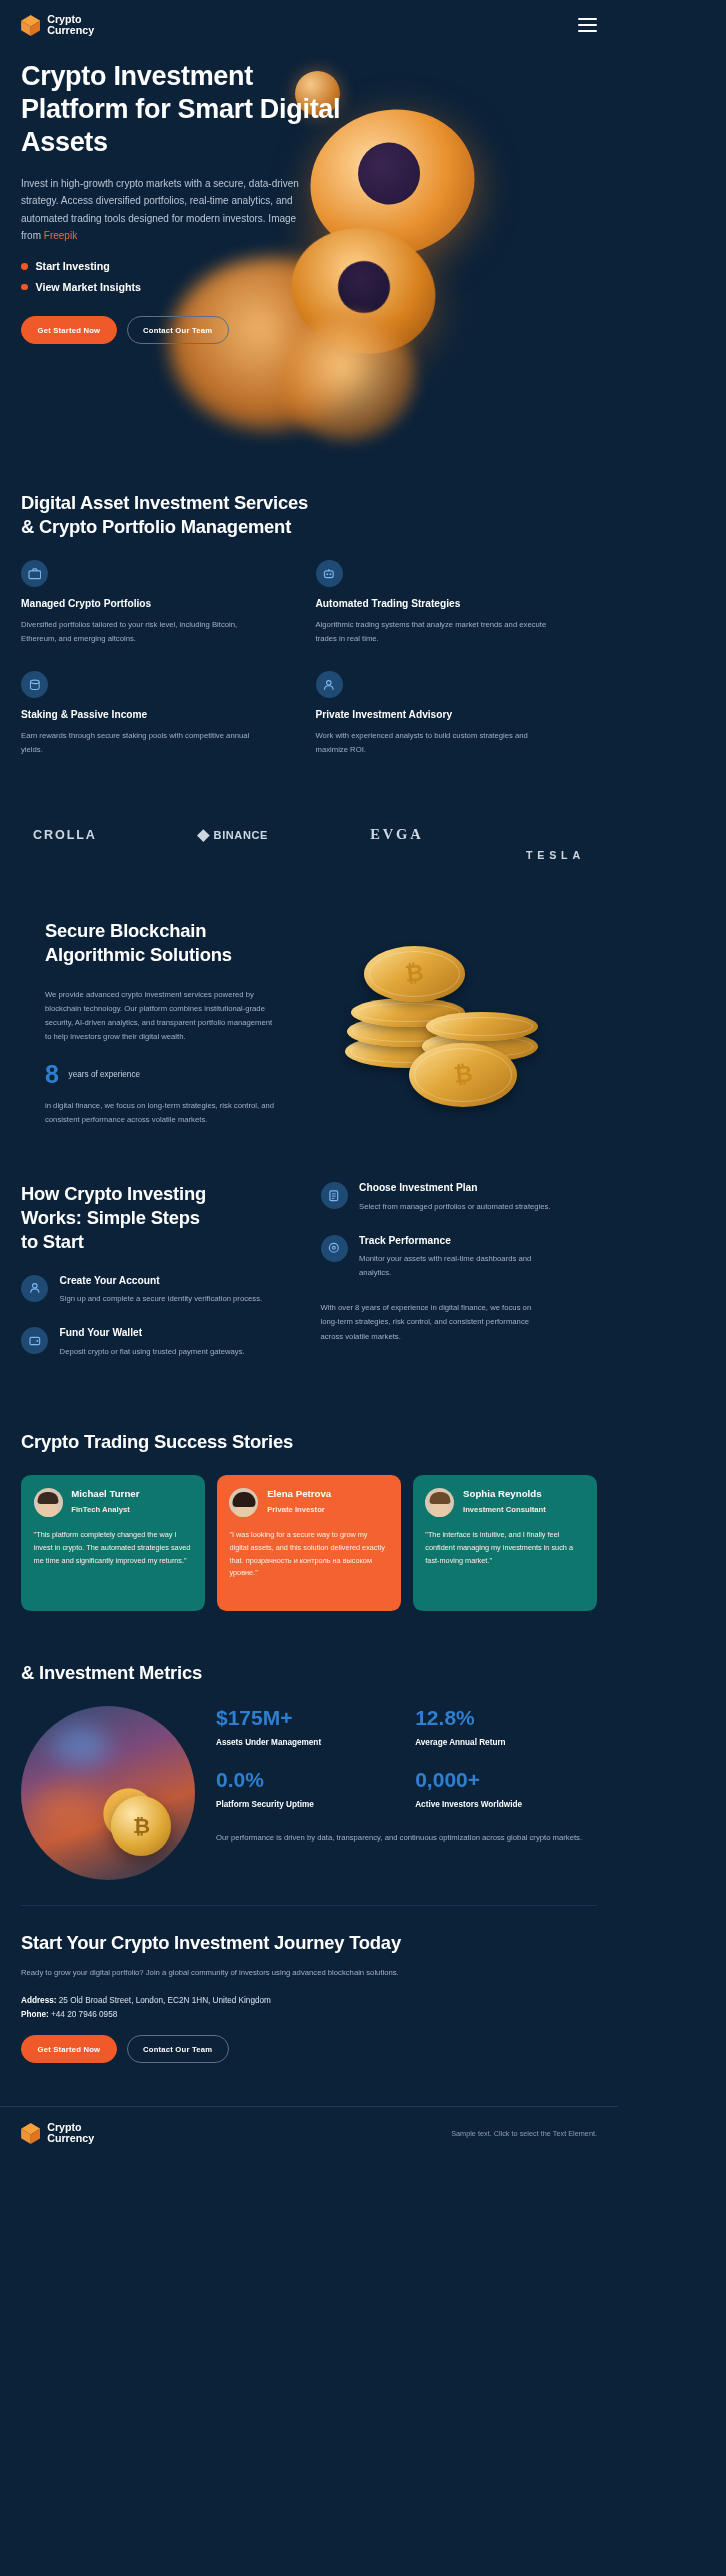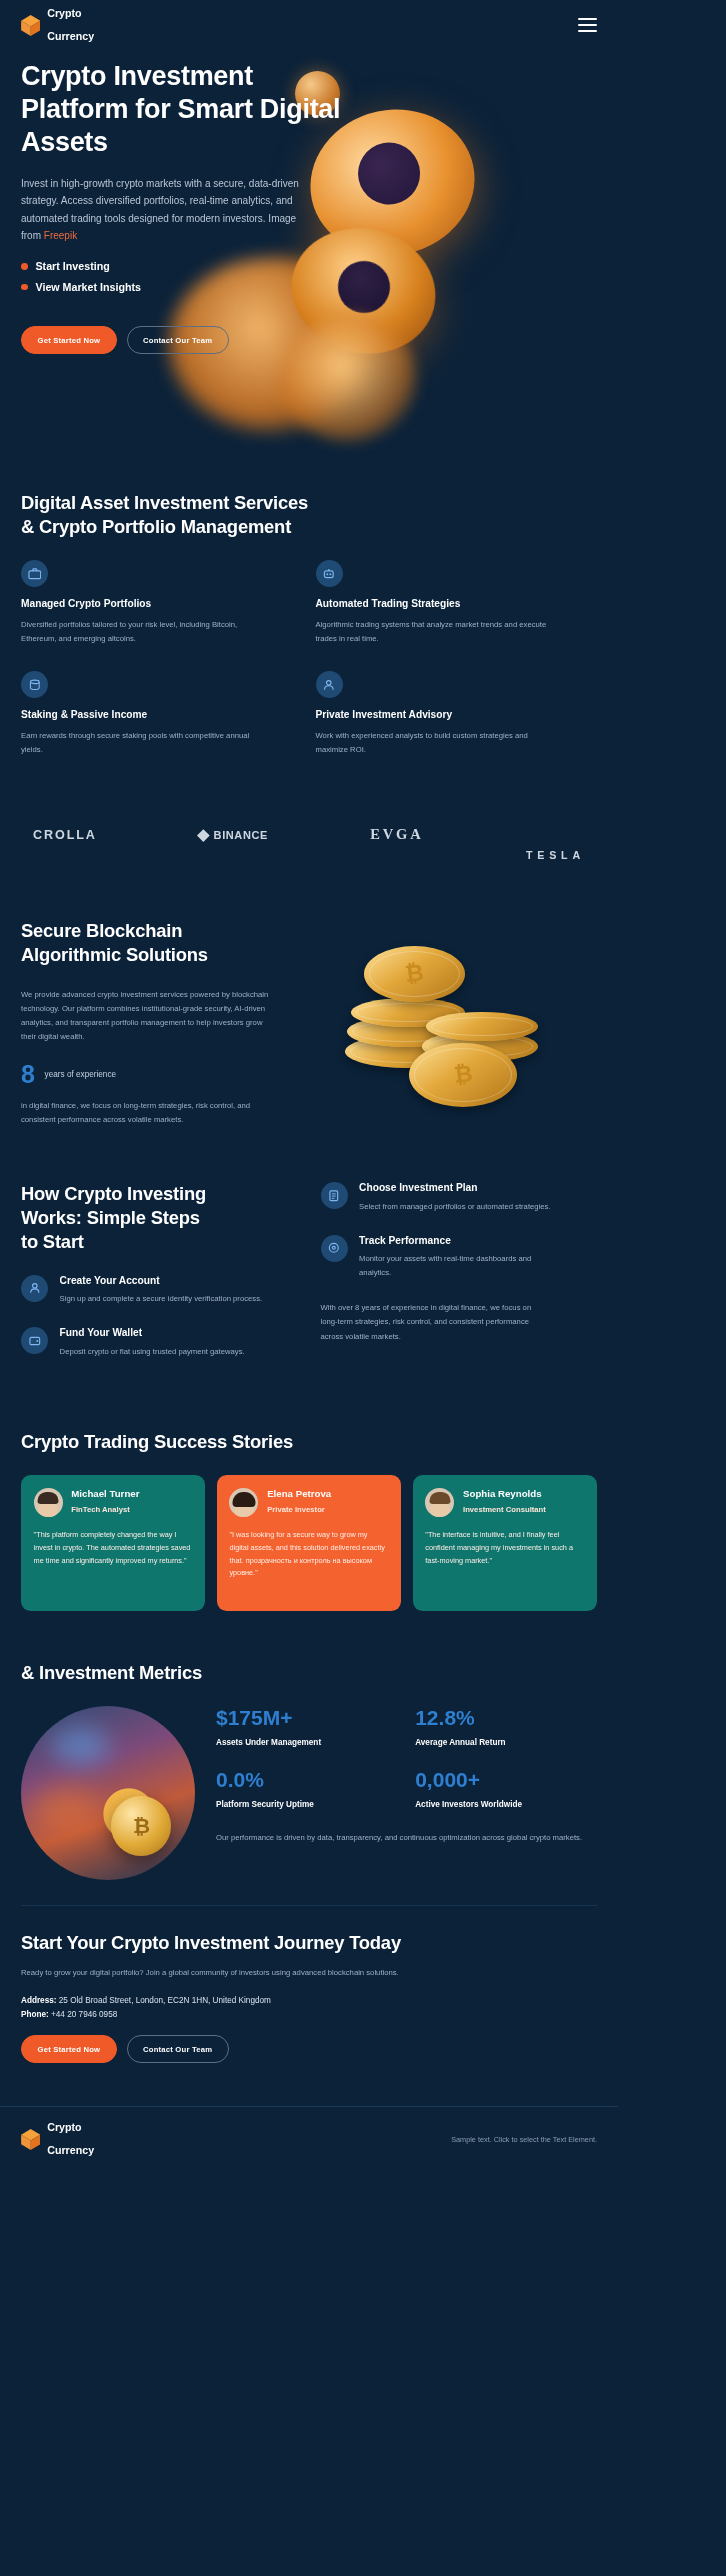--- a/index.html
+++ b/index.html
@@ -19,21 +19,21 @@
     display: flex;
     align-items: center;
     justify-content: space-between;
     padding: 0 21px;
   }
   .logo { display: flex; align-items: center; gap: 6.8px; }
   .logo-mark { width: 19.4px; height: 21px; position: relative; }
   .logo-mark svg { display: block; }
   .logo-text { line-height: 1.05; }
   .logo-text .l1 { font-size: 10.7px; font-weight: bold; color: #ffffff; display: block; }
-  .logo-text .l2 { font-size: 10.7px; font-weight: bold; color: #ffffff; display: block; margin-top: 12px; }
+  .logo-text .l2 { font-size: 10.7px; font-weight: bold; color: #ffffff; display: block; }
   .burger { width: 19.4px; height: 13.6px; display: flex; flex-direction: column; justify-content: space-between; cursor: pointer; }
   .burger span { display: block; height: 1.9px; background: #ffffff; border-radius: 1px; }
   .burger span:nth-child(2) { width: 100%; }
 
   
   .hero { position: relative; padding: 9.7px 21px 39px; min-height: 416px; overflow: hidden; }
   .hero-bg { position: absolute; inset: 0; pointer-events: none; }
   .coin { position: absolute; border-radius: 50%; }
   .coin-a {
     width: 45px; height: 45px; left: 295px; top: 21px;
@@ -88,21 +88,21 @@
     max-width: 320px;
   }
   .hero-sub {
     font-size: 10px;
     line-height: 1.75;
     color: #b9c6d6;
     max-width: 291px;
     margin-bottom: 15.5px;
   }
   .hero-sub a { color: #f26b3a; text-decoration: none; }
-  .hero-bullets { margin-bottom: 33px; }
+  .hero-bullets { margin-bottom: 23px; }
   .bullet { display: flex; align-items: center; gap: 7.7px; margin-bottom: 8.7px; }
   .dot { width: 6.8px; height: 6.8px; border-radius: 50%; background: #f05a28; flex: none; }
   .bullet span.btext { font-size: 10.7px; font-weight: bold; color: #ffffff; }
   .hero-cta { display: flex; gap: 9.7px; }
   .btn {
     font-size: 7.7px;
     font-weight: bold;
     border-radius: 15.5px;
     padding: 8.7px 15.5px;
     border: 1px solid transparent;
@@ -142,21 +142,21 @@
     padding: 27px 33px 33px;
   }
   .brand { color: #dfe6ee; opacity: .92; font-weight: bold; display: flex; align-items: center; gap: 5.8px; }
   .brand-crolla { font-size: 12.6px; letter-spacing: 1.9px; }
   .brand-binance { font-size: 11px; letter-spacing: 0.6px; }
   .brand-evga { font-size: 14.5px; letter-spacing: 2.9px; font-family: "Liberation Serif", serif; }
   .brand-tesla { font-size: 10.7px; letter-spacing: 4.8px; margin-top: 40px; }
   .diamond { width: 8.7px; height: 8.7px; background: #dfe6ee; transform: rotate(45deg); display: inline-block; }
 
   
-  .blk { display: flex; gap: 30px; align-items: flex-start; }
+  .blk { display: flex; gap: 30px; align-items: flex-start; margin-left: 24px; }
   .blk-left { flex: 1 1 329px; max-width: 349px; }
   .blk-right { flex: none; width: 291px; position: relative; height: 213px; }
   .blk h2 { font-size: 18.4px; }
   .blk-desc { font-size: 7.7px; line-height: 1.85; color: #9fb0c4; margin-bottom: 17.4px; max-width: 291px; }
   .years-row { display: flex; align-items: center; gap: 9.7px; margin-bottom: 11.6px; }
   .years-num { font-size: 25px; font-weight: bold; color: #2f7fd0; line-height: 1; }
   .years-label { font-size: 8.2px; color: #c6d3e0; }
   .blk-note { font-size: 7.7px; line-height: 1.85; color: #9fb0c4; max-width: 291px; }
 
   .coinstack { position: absolute; inset: 0; }

